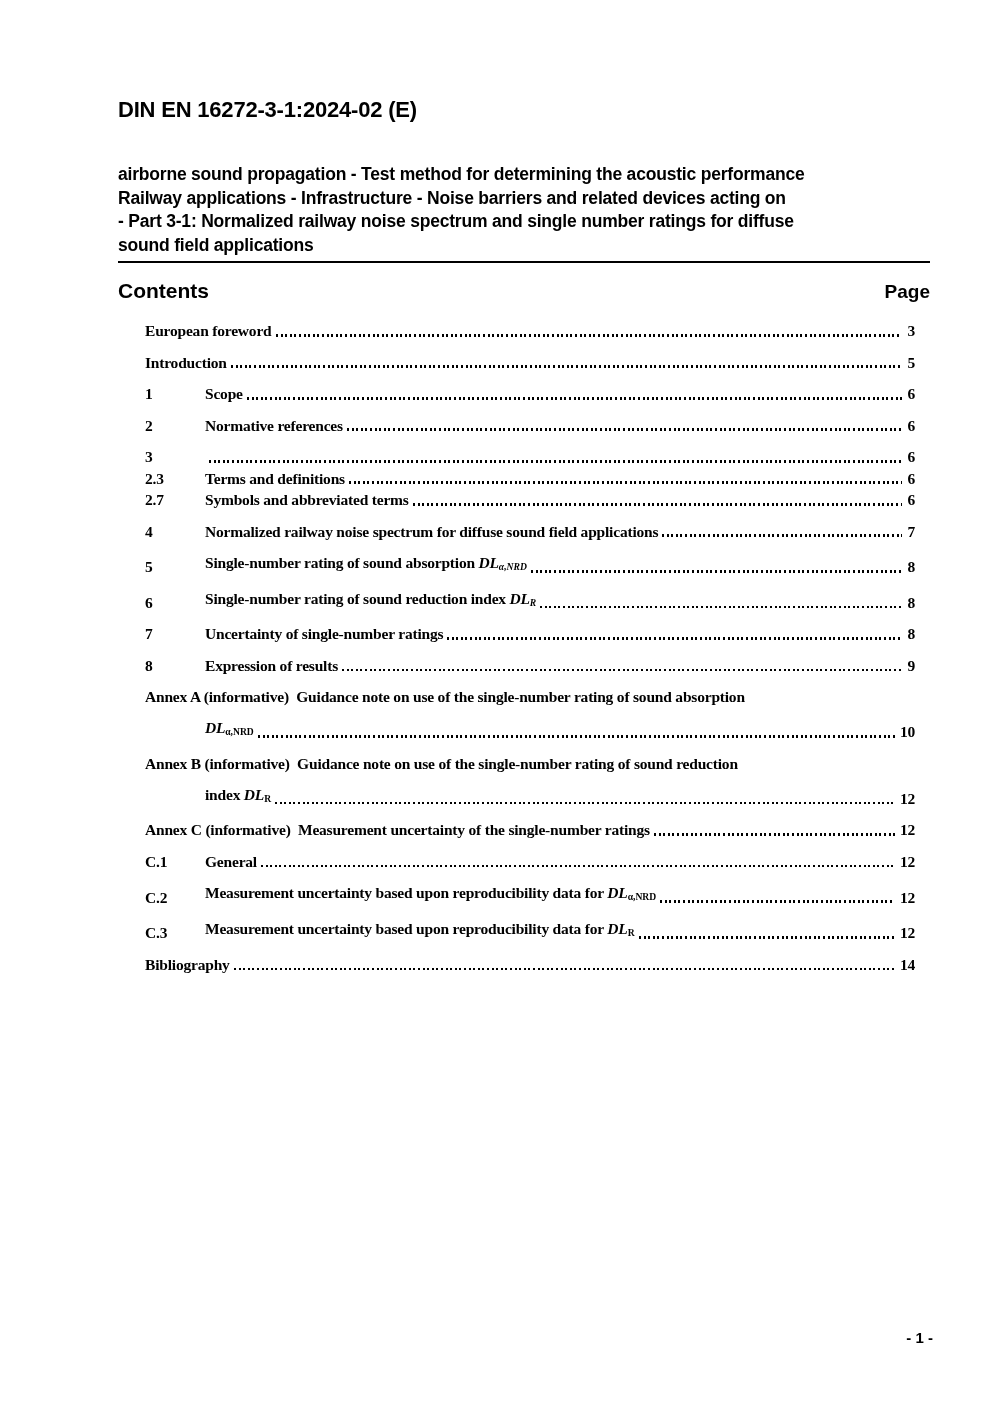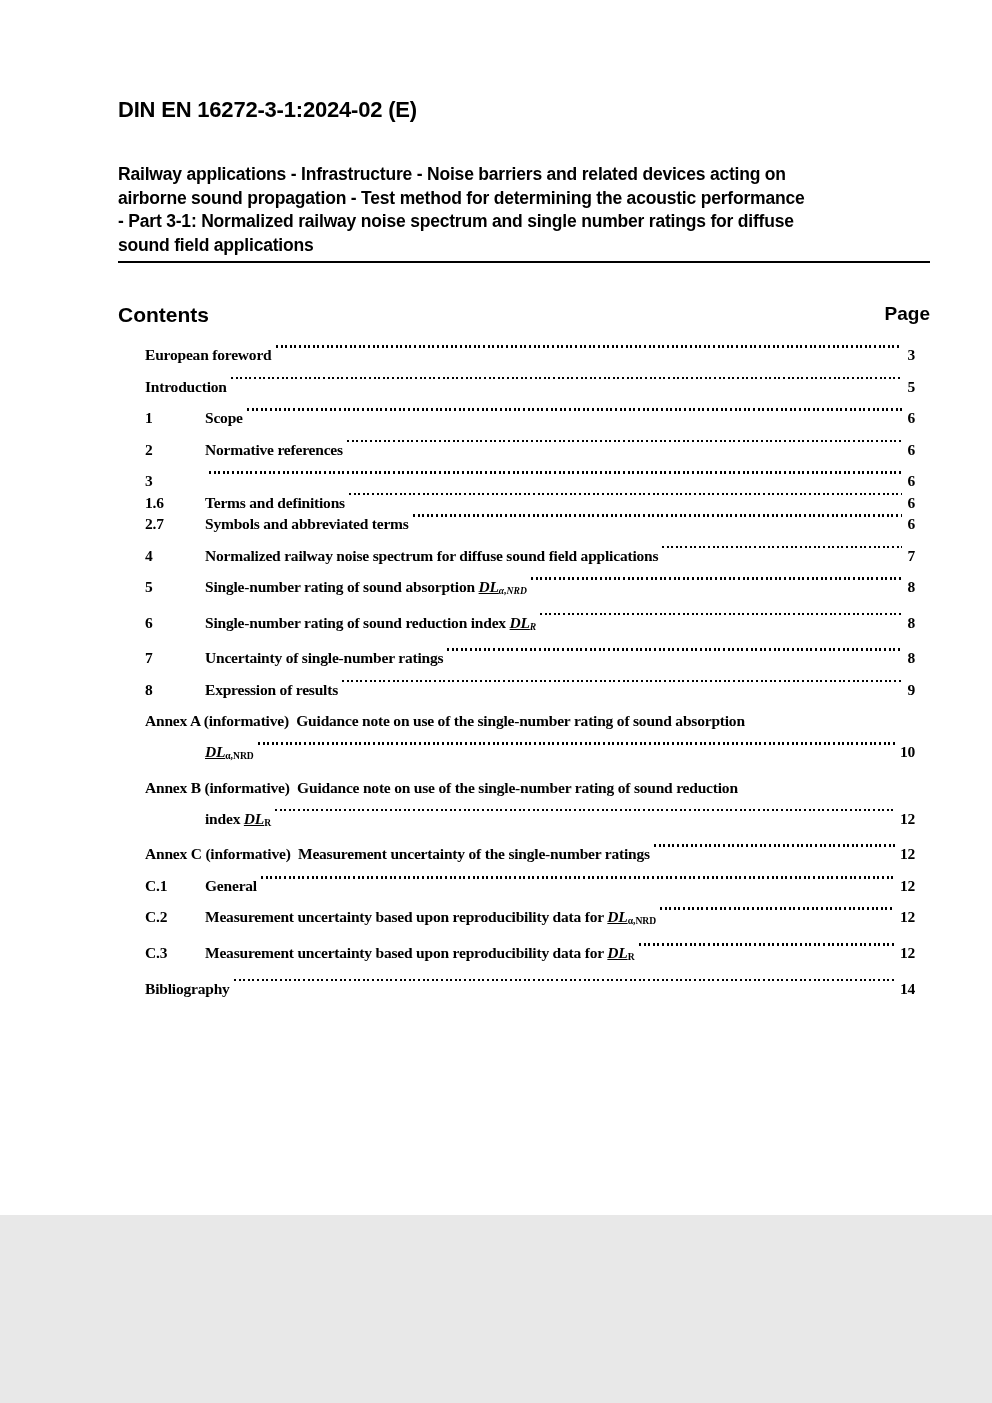--- a/index.html
+++ b/index.html
@@ -1,19 +1,19 @@
 <!DOCTYPE html>
 <html><head>
 <meta charset="utf-8">
 <style>
   html, body { margin: 0; padding: 0; background: #e8e8e8; }
   .page {
     position: relative;
     width: 992px;
-    height: 1215px;
+    height: 1403px;
     margin: 0 auto;
     background: #ffffff;
     color: #000000;
     overflow: hidden;
     font-family: "Liberation Serif", "DejaVu Serif", serif;
   }
   .content { margin: 0 62px 0 118px; }
 
   .doc-code {
     margin-top: 97px;
@@ -33,54 +33,54 @@
   }
   .rule {
     border: none;
     border-top: 2.2px solid #000;
     margin: 4px 0 0 0;
   }
 
   .contents-bar {
     display: flex;
     justify-content: space-between;
-    align-items: flex-start;
-    margin-top: 40px;
+    align-items: flex-end;
+    margin-top: 16px;
     font-family: "Liberation Sans", "DejaVu Sans", sans-serif;
     font-weight: bold;
   }
   .contents-heading { font-size: 21px; line-height: 24px; }
   .page-label { font-size: 19px; }
 
   .toc {
     margin-left: 27px;   
     width: 770px;        
     margin-top: 18px;
     font-size: 15.5px;
     font-weight: bold;
     line-height: 19px;
     letter-spacing: -0.2px;
   }
-  .toc-row { display: flex; align-items: flex-start; }
+  .toc-row { display: flex; align-items: flex-end; }
   .t-main { margin-top: 12.5px; }
   .t-sub  { margin-top: 2.5px; }
   .t-cont { margin-top: 12px; }
   .toc-num { flex: 0 0 60px; white-space: pre; }
   .toc-spacer { flex: 0 0 60px; }
   .toc-label { flex: 0 0 auto; white-space: pre; }
   .toc-leader {
     flex: 1 1 auto;
     height: 2.6px;
     margin: 0 5px 3.5px 4px;
     background-image: repeating-linear-gradient(90deg,
       #000 0, #000 2px, transparent 2px, transparent 4.6px);
   }
   .toc-page { flex: 0 0 auto; text-align: right; }
 
-  .seg-it   { font-style: italic; text-decoration: underline; }
+  .seg-it   { font-style: italic; }
   .seg-sub  { font-size: 0.62em; vertical-align: -0.22em; letter-spacing: 0; }
   .seg-isub { font-style: italic; font-size: 0.62em; vertical-align: -0.22em; letter-spacing: 0; }
 
   .footer-page {
     position: absolute;
     top: 1329px;
     right: 59px;
     font-family: "Liberation Sans", "DejaVu Sans", sans-serif;
     font-weight: bold;
     font-size: 15px;
@@ -89,22 +89,22 @@
 </style>
 </head>
 <body>
 
 <div class="page">
   <div class="content">
 
     <div class="doc-code">DIN EN 16272-3-1:2024-02 (E)</div>
 
     <div class="doc-title">
+      <div>airborne sound propagation - Test method for determining the acoustic performance</div>
       <div>Railway applications - Infrastructure - Noise barriers and related devices acting on</div>
-      <div>airborne sound propagation - Test method for determining the acoustic performance</div>
       <div>- Part 3-1: Normalized railway noise spectrum and single number ratings for diffuse</div>
       <div>sound field applications</div>
     </div>
 
     <hr class="rule">
 
     <div class="contents-bar">
       <span class="contents-heading">Contents</span>
       <span class="page-label">Page</span>
     </div>
@@ -131,21 +131,21 @@
           <span class="toc-label"><span>Normative references</span></span>
           <span class="toc-leader"></span>
           <span class="toc-page">6</span>
         </div>
         <div class="toc-row t-main">
           <span class="toc-num">3</span>
           <span class="toc-leader"></span>
           <span class="toc-page">6</span>
         </div>
         <div class="toc-row t-sub">
-          <span class="toc-num">1.6</span>
+          <span class="toc-num">2.3</span>
           <span class="toc-label"><span>Terms and definitions</span></span>
           <span class="toc-leader"></span>
           <span class="toc-page">6</span>
         </div>
         <div class="toc-row t-sub">
           <span class="toc-num">2.7</span>
           <span class="toc-label"><span>Symbols and abbreviated terms</span></span>
           <span class="toc-leader"></span>
           <span class="toc-page">6</span>
         </div>

